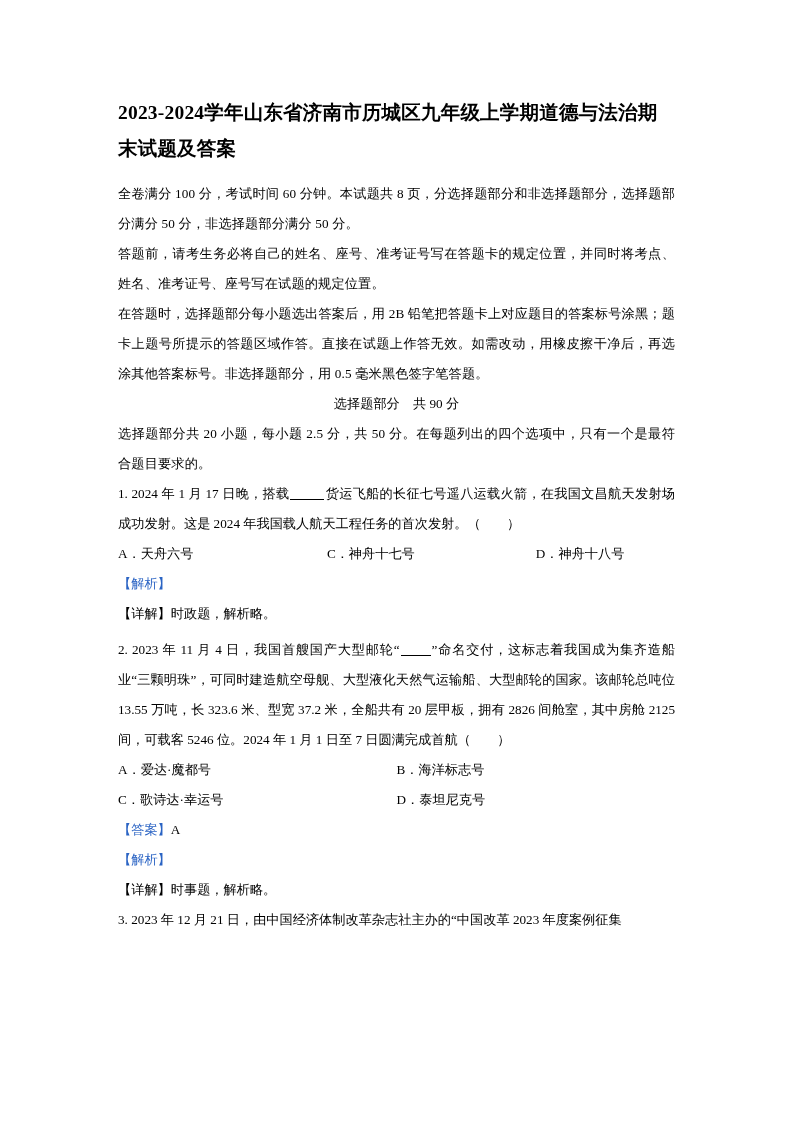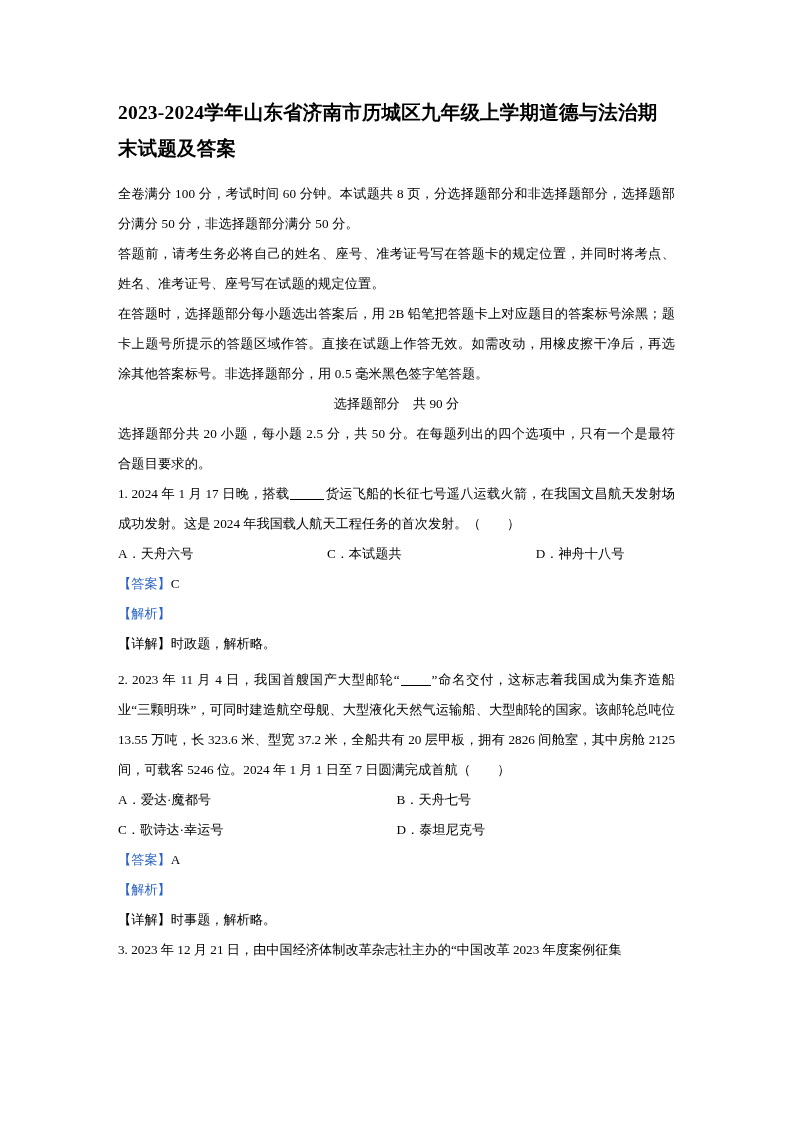--- a/index.html
+++ b/index.html
@@ -95,35 +95,34 @@
   <p class="para">答题前，请考生务必将自己的姓名、座号、准考证号写在答题卡的规定位置，并同时将考点、姓名、准考证号、座号写在试题的规定位置。</p>
   <p class="para">在答题时，选择题部分每小题选出答案后，用 2B 铅笔把答题卡上对应题目的答案标号涂黑；题卡上题号所提示的答题区域作答。直接在试题上作答无效。如需改动，用橡皮擦干净后，再选涂其他答案标号。非选择题部分，用 0.5 毫米黑色签字笔答题。</p>
 
   <p class="section-head">选择题部分　共 90 分</p>
   <p class="para">选择题部分共 20 小题，每小题 2.5 分，共 50 分。在每题列出的四个选项中，只有一个是最符合题目要求的。</p>
 
   <div>
     <p class="q-text"><span>1.</span>&nbsp;<span>2024 年 1 月 17 日晚，搭载</span><span class="blank-u"></span><span>货运飞船的长征七号遥八运载火箭，在我国文昌航天发射场成功发射。这是 2024 年我国载人航天工程任务的首次发射。（　　）</span></p>
     <div class="options-row">
       <span class="opt opt-4">A．天舟六号</span>
-      <span class="opt opt-4">C．本试题共</span>
+      <span class="opt opt-4">C．神舟十七号</span>
       <span class="opt opt-4">D．神舟十八号</span>
     </div>
-    <p class="ans-line"><span class="tag">【答案】</span><span>C</span></p>
     <p class="ans-line"><span class="tag">【解析】</span></p>
     <p class="ans-line"><span>【详解】</span><span>时政题，解析略。</span></p>
   </div>
 
   <div class="gap-sm"></div>
 
   <div>
     <p class="q-text"><span>2.</span>&nbsp;<span>2023 年 11 月 4 日，我国首艘国产大型邮轮“</span><span class="blank-u short"></span><span>”命名交付，这标志着我国成为集齐造船业“三颗明珠”，可同时建造航空母舰、大型液化天然气运输船、大型邮轮的国家。该邮轮总吨位 13.55 万吨，长 323.6 米、型宽 37.2 米，全船共有 20 层甲板，拥有 2826 间舱室，其中房舱 2125 间，可载客 5246 位。2024 年 1 月 1 日至 7 日圆满完成首航（　　）</span></p>
     <div class="options-row">
       <span class="opt opt-2">A．爱达·魔都号</span>
-      <span class="opt opt-2">B．天舟七号</span>
+      <span class="opt opt-2">B．海洋标志号</span>
     </div>
     <div class="options-row">
       <span class="opt opt-2">C．歌诗达·幸运号</span>
       <span class="opt opt-2">D．泰坦尼克号</span>
     </div>
     <p class="ans-line"><span class="tag">【答案】</span><span>A</span></p>
     <p class="ans-line"><span class="tag">【解析】</span></p>
     <p class="ans-line"><span>【详解】</span><span>时事题，解析略。</span></p>
   </div>
 

